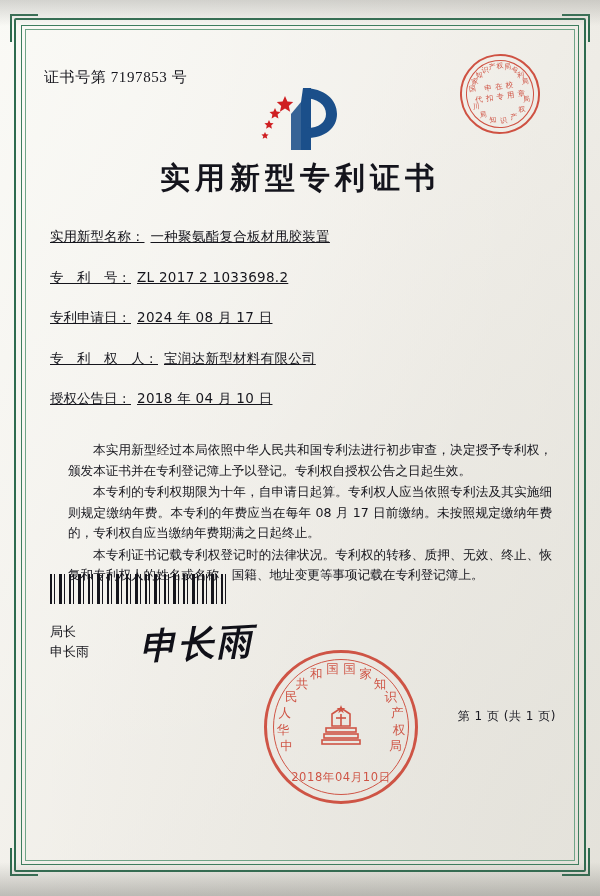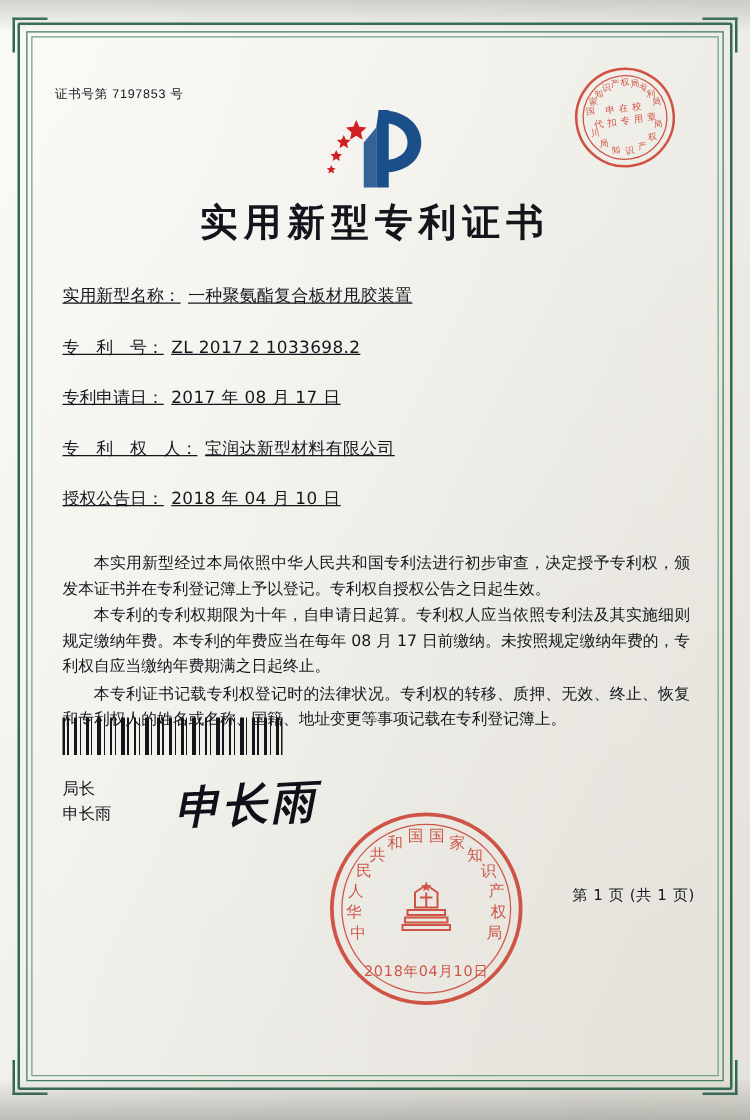--- a/index.html
+++ b/index.html
@@ -77,24 +77,24 @@
   #content {
     position: absolute;
     left: 44px; right: 44px; top: 46px; bottom: 52px;
     color: #1a1a22;
   }
 
   
   #serial {
     position: absolute;
     left: 0; top: 22px;
-    font-size: 10px;
+    font-size: 15px;
     letter-spacing: 0.6px;
     color: #15151c;
-    font-family: Liberation Sans, sans-serif;
+    font-family: Liberation Serif, serif;
   }
 
   
   #logo {
     position: absolute;
     left: 50%;
     transform: translateX(-50%);
     top: 36px;
     width: 118px;
     height: 74px;
@@ -141,21 +141,21 @@
   #body-text {
     position: absolute;
     left: 6px; right: 4px;
     top: 394px;
     font-size: 12.6px;
     line-height: 20.5px;
     color: #15151c;
     text-align: justify;
   }
   #body-text p {
-    margin: 0 0 1px 0;
+    margin: 0 0 1px 18px;
     text-indent: 25px;
   }
 
   
   #barcode {
     position: absolute;
     left: 6px;
     top: 528px;
     width: 176px;
     height: 30px;
@@ -329,21 +329,21 @@
       <div class="field-row">
         <span class="field-label">实用新型名称：</span>
         <span class="field-value">一种聚氨酯复合板材甩胶装置</span>
       </div>
       <div class="field-row">
         <span class="field-label">专　利　号：</span>
         <span class="field-value">ZL 2017 2 1033698.2</span>
       </div>
       <div class="field-row">
         <span class="field-label">专利申请日：</span>
-        <span class="field-value">2017 年 08 月 17 日</span>
+        <span class="field-value">2024 年 08 月 17 日</span>
       </div>
       <div class="field-row">
         <span class="field-label">专　利　权　人：</span>
         <span class="field-value">宝润达新型材料有限公司</span>
       </div>
       <div class="field-row">
         <span class="field-label">授权公告日：</span>
         <span class="field-value">2018 年 04 月 10 日</span>
       </div>
     </div>

